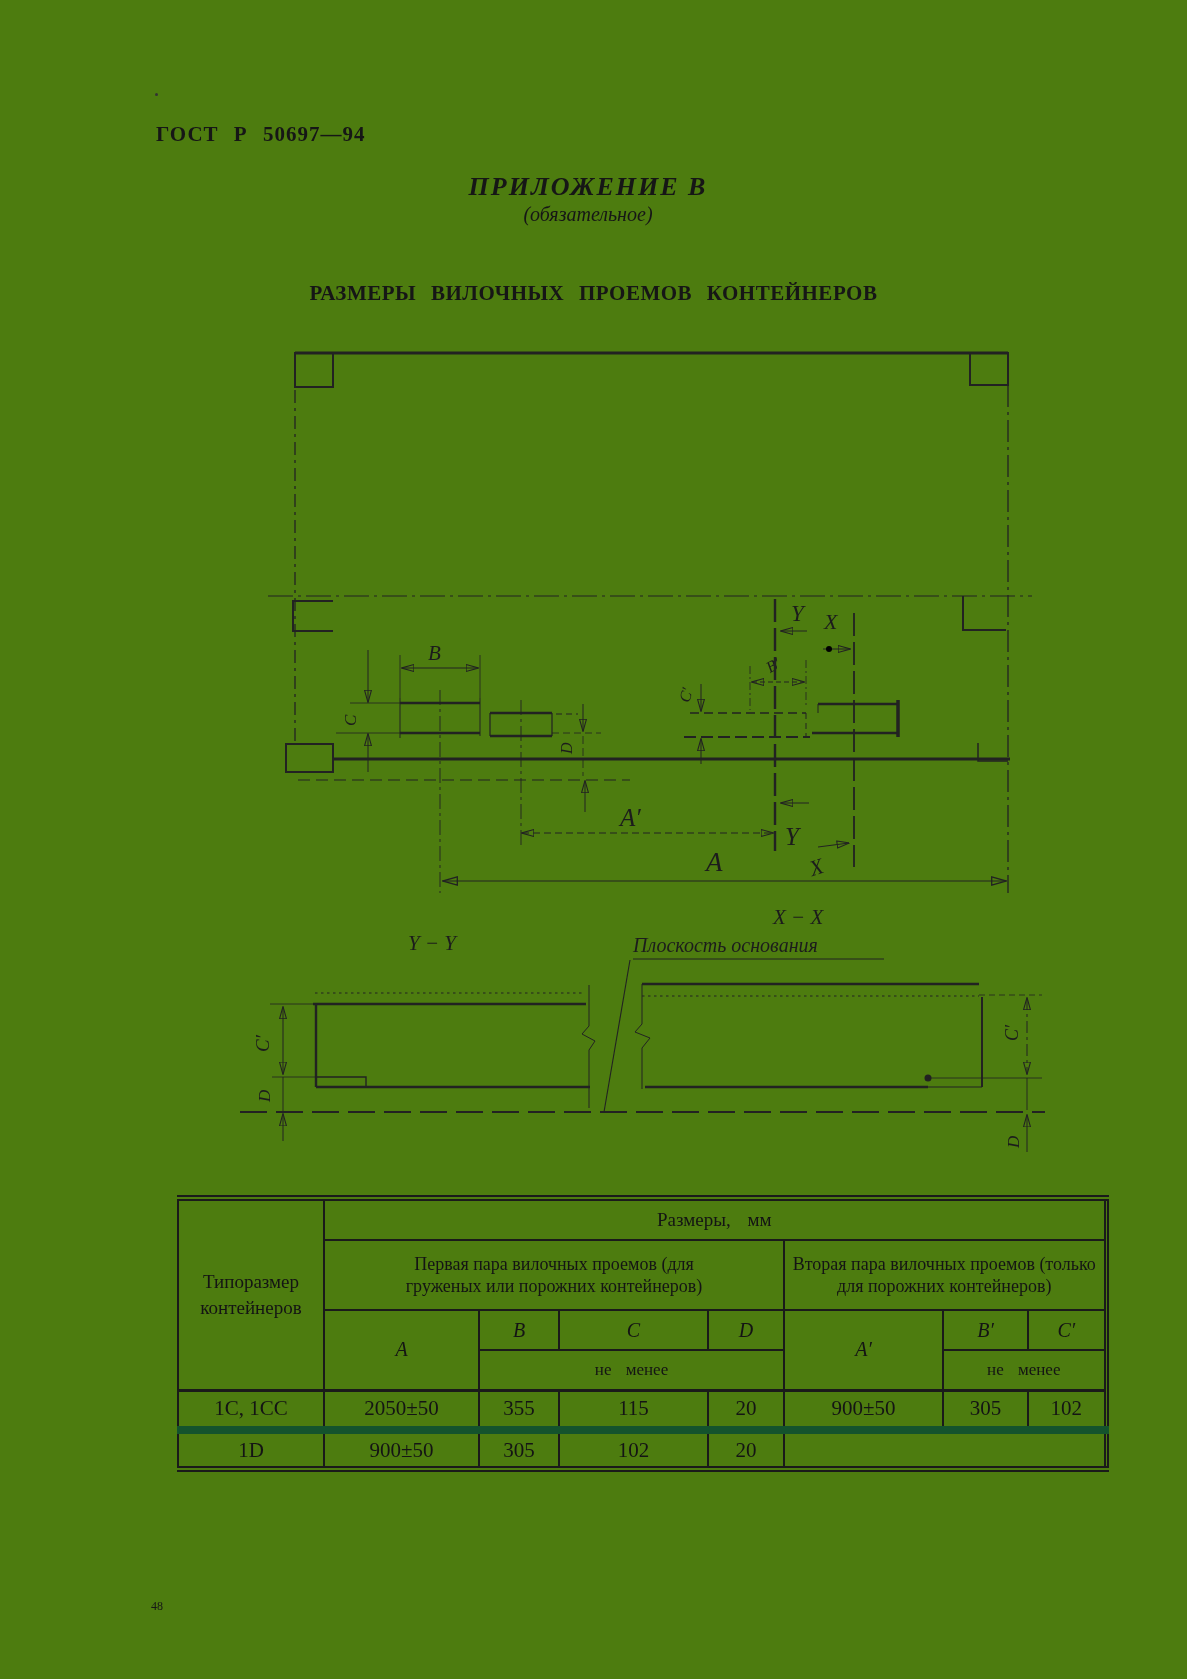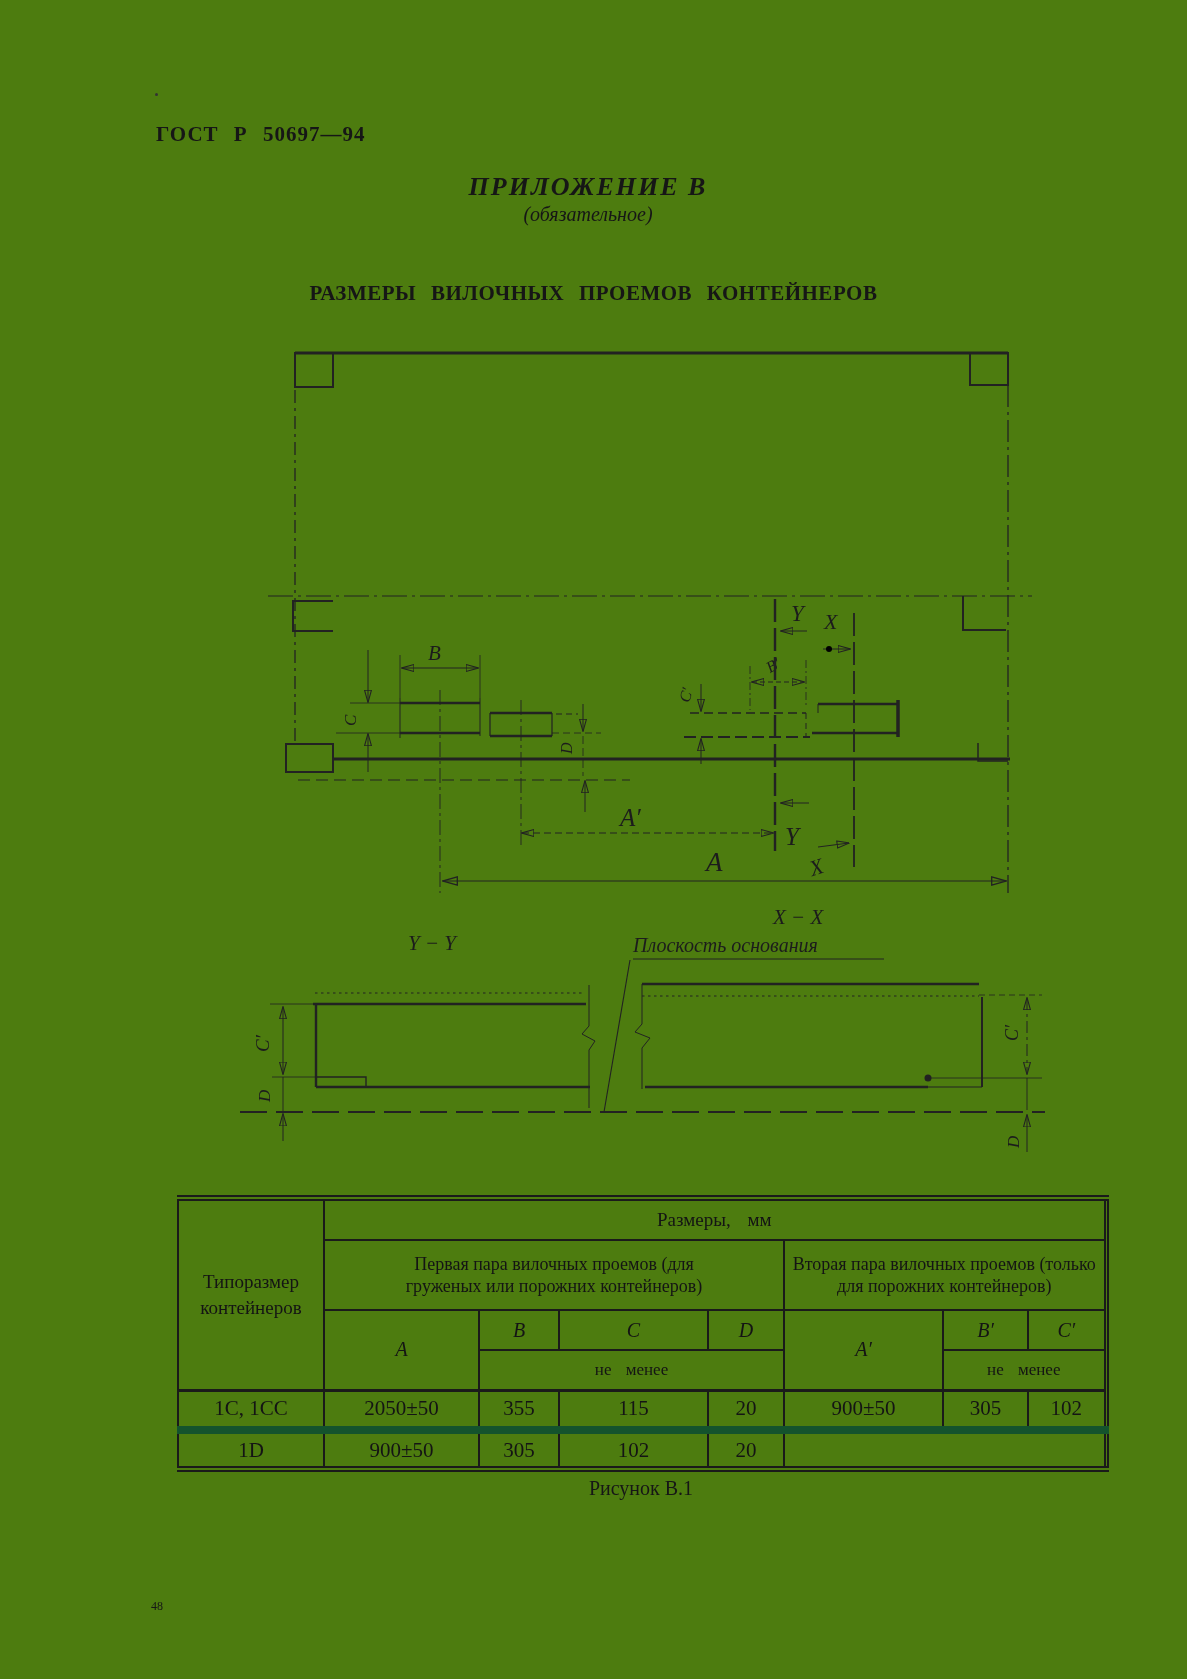--- a/index.html
+++ b/index.html
@@ -239,15 +239,14 @@
       <td class="typecell">1D</td>
       <td class="bl dcell">900±50</td>
       <td class="bl dcell">305</td>
       <td class="bl dcell">102</td>
       <td class="bl dcell">20</td>
       <td class="bl dcell" colspan="3"></td>
     </tr>
   </tbody>
     </table>
 
-  <div class="abs fig-caption">Рисунок В.1</div>
   <div class="abs page-num">48</div>
 </div>
 
 </body></html>

